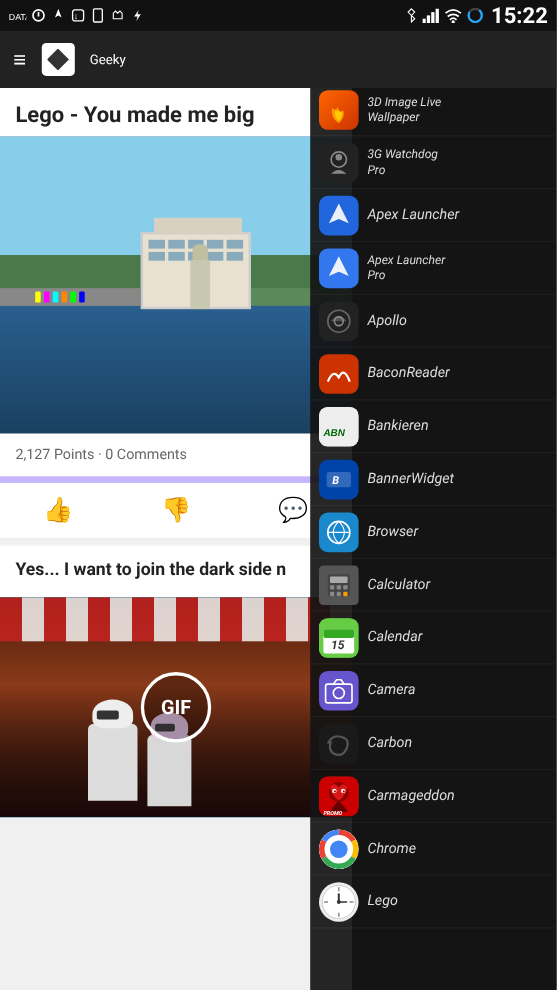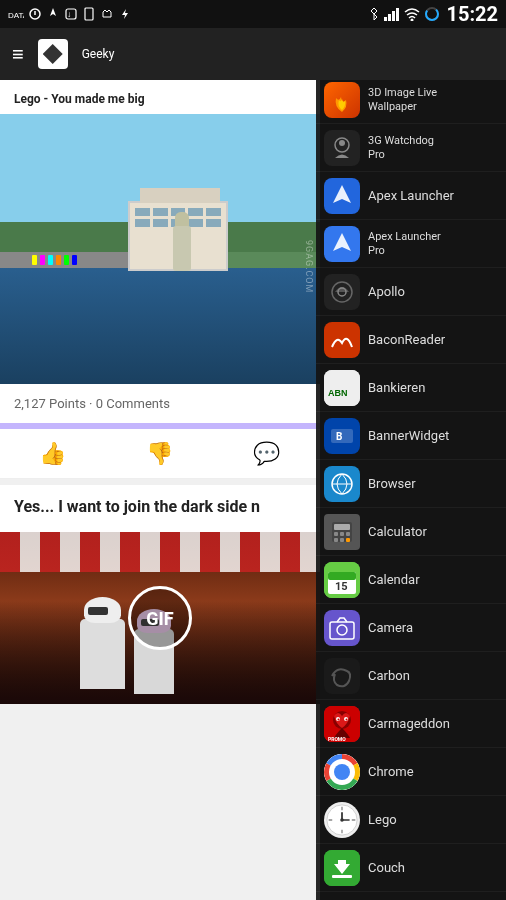--- a/index.html
+++ b/index.html
@@ -87,21 +87,21 @@
       left: 0;
     }
 
     
     .card {
       background: white;
       margin-bottom: 6px;
     }
     .card-title {
       padding: 12px 14px 8px;
-      font-size: 12px;
+      font-size: 20px;
       font-weight: bold;
       color: #222;
       border-radius: 18px;
     }
     .card-image {
       width: 320px;
       height: 270px;
       background: #7a9eb5;
       position: relative;
       overflow: hidden;
@@ -144,21 +144,21 @@
     .card2-title {
       padding: 12px 14px 16px;
       font-size: 16px;
       font-weight: bold;
       color: #222;
       white-space: nowrap;
       overflow: hidden;
     }
     .card2-image {
       width: 320px;
-      height: 172px;
+      height: 200px;
       background: #0ea5e9;
       position: relative;
       overflow: hidden;
     }
     .carnival-scene {
       width: 100%;
       height: 100%;
       background: linear-gradient(180deg, #4a1a0a 0%, #8B3A1A 40%, #3a1a0a 100%);
       position: relative;
     }
@@ -187,25 +187,26 @@
       justify-content: center;
       background: rgba(0,0,0,0.3);
       z-index: 10;
     }
 
     
     #app-drawer {
       position: absolute;
       top: 0;
       right: 0;
-      width: 190px;
+      width: 224px;
       height: 900px;
       background: rgba(20, 20, 20, 0.92);
       overflow: hidden;
       z-index: 50;
+      font-style: italic;
     }
     .drawer-header {
       height: 28px;
       display: flex;
       align-items: center;
       justify-content: space-between;
       padding: 0 8px;
       background: rgba(0,0,0,0.5);
     }
     .drawer-title {
@@ -626,25 +627,14 @@
 
           <line x1="18" y1="18" x2="18" y2="10" stroke="#333" stroke-width="2" stroke-linecap="round"></line>
 
           <line x1="18" y1="18" x2="26" y2="18" stroke="#333" stroke-width="1.5" stroke-linecap="round"></line>
           <circle cx="18" cy="18" r="2" fill="#333"></circle>
         </svg>
       </div>
       <span class="drawer-item-label">Lego</span>
     </div>
 
-    <div class="drawer-item">
-      <div class="drawer-item-icon" style="background:#33aa33;border-radius:8px;overflow:hidden;">
-        <svg width="36" height="36" viewBox="0 0 36 36">
-          <rect width="36" height="36" fill="#33aa33"></rect>
-
-          <polygon points="18,24 10,14 14,14 14,10 22,10 22,14 26,14" fill="white"></polygon>
-          <rect x="8" y="25" width="20" height="3" rx="1" fill="white"></rect>
-        </svg>
-      </div>
-      <span class="drawer-item-label">Couch</span>
-    </div>
   </div>
 </div>
 
 </body></html>

